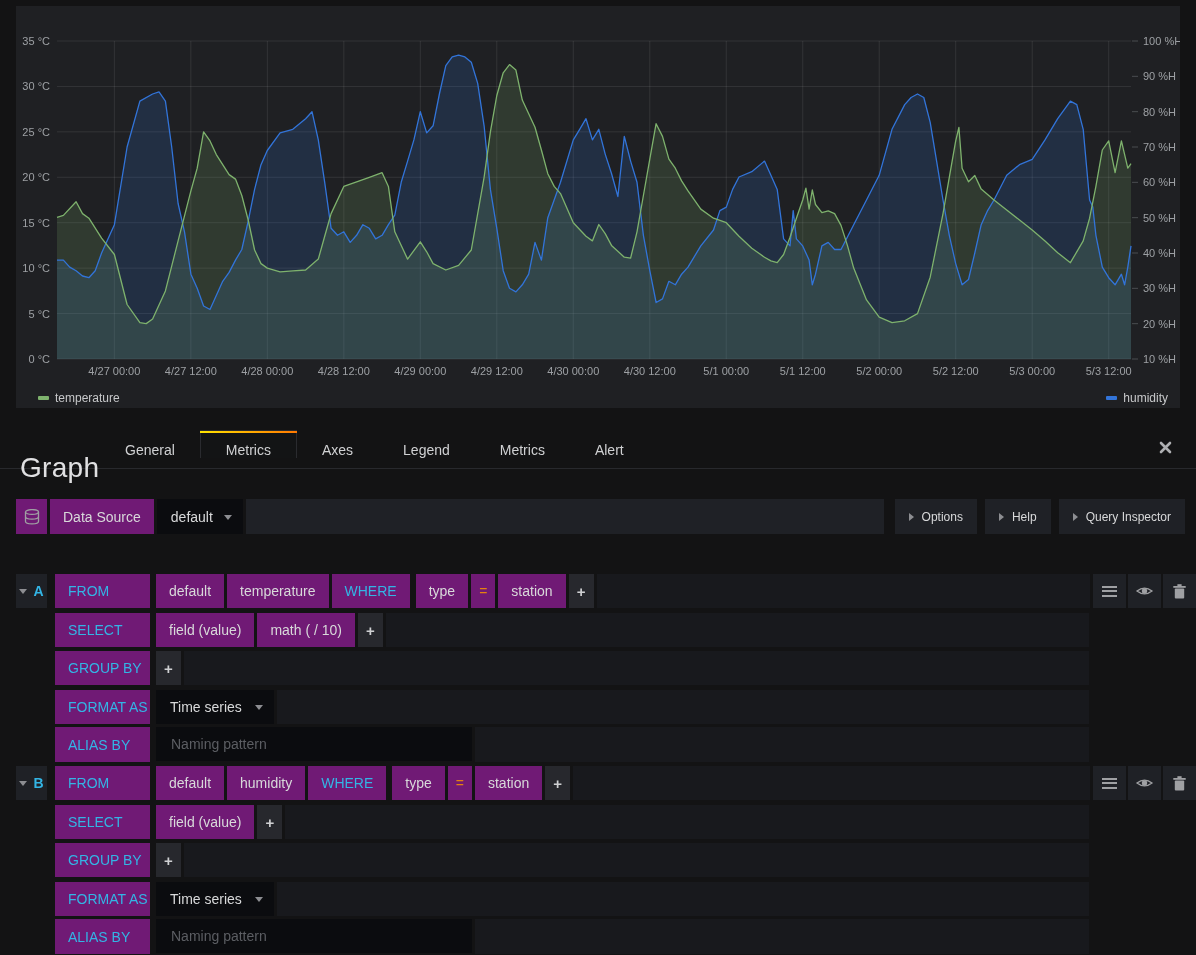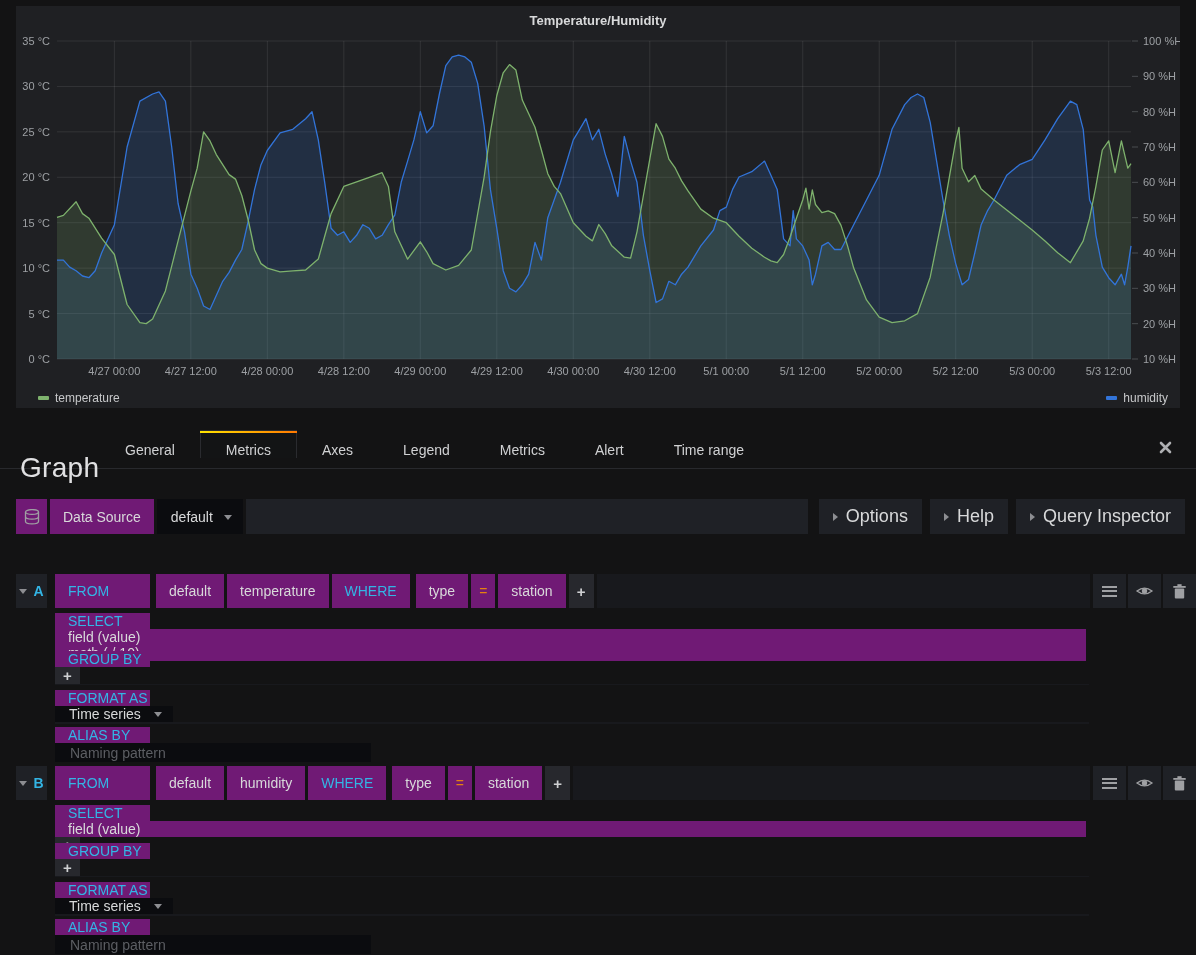--- a/index.html
+++ b/index.html
@@ -23,21 +23,21 @@
   .editor-header { position:absolute; top:430px; left:0; width:1196px; height:39px; border-bottom:1px solid #28292d; }
   .editor-title { position:absolute; left:20px; top:452px; font-size:28px; font-weight:500; color:#e0e0e2; letter-spacing:0.3px; }
   #tabs { position:absolute; left:100px; top:430px; height:39px; display:flex; align-items:flex-start; }
   .tab { padding:12px 25px 0; font-size:14px; color:#d0d1d3; cursor:pointer; }
   .tab.active { position:relative; background:#131415; border:1px solid #2a2b2f; border-bottom:0; padding-top:11px; }
   .tab.active::before { content:''; position:absolute; top:0; left:-1px; right:-1px; height:2px;
       background:linear-gradient(to right, var(--accent0), var(--accent1)); }
   .close-x { position:absolute; right:24px; top:441px; cursor:pointer; line-height:0; }
   
   .row { position:absolute; left:16px; right:0; height:34px; display:flex; align-items:stretch; }
-  .row.sub { left:55px; right:107px;flex-direction:column; }
+  .row.sub { left:55px; right:107px; }
   .cell { background:#701a75; display:flex; align-items:center; padding:0 13px; margin-right:3px;
           font-size:14px; color:#d8d9da; white-space:nowrap; }
   .cell:last-child { margin-right:0; }
   .cell.kw { color:var(--kw); width:95px; margin-right:6px; }
   .cell.val { cursor:pointer; }
   .cell.op { color:#e5820f; padding:0 8px; cursor:pointer; }
   .ref-cell { width:31px; background:#1f2126; display:flex; align-items:center; justify-content:center; gap:6px; margin-right:8px; cursor:pointer; }
   .ref-letter { color:var(--kw); font-weight:bold; font-size:14px; }
   .cell.plus { width:25px; padding:0; justify-content:center; background:#27282d; color:#cfd0d2; font-size:15px; font-weight:bold; cursor:pointer; }
   .cell.filler { flex:1; background:#18191d; cursor:default; }
@@ -46,29 +46,28 @@
   .dropdown { background:#0b0c0f; position:relative; padding:0 30px 0 14px; display:flex; align-items:center;
               font-size:14px; color:#d8d9da; margin-right:3px; cursor:pointer; }
   .dropdown .caret-down { position:absolute; right:11px; top:50%; margin-top:-2px; }
   .caret-down { width:0; height:0; border-left:4px solid transparent; border-right:4px solid transparent; border-top:5px solid #8d8e92; }
   .caret-right { width:0; height:0; border-top:4px solid transparent; border-bottom:4px solid transparent; border-left:5px solid #8d8e92; }
   input.alias { width:316px; height:34px; background:#0b0c0f; border:none; outline:none; color:#d8d9da;
                 padding:0 15px; font-size:14px; font-family:"Liberation Sans",sans-serif; margin-right:3px; }
   input.alias::placeholder { color:#5c5e63; }
   
   .btn { background:#1f2126; display:flex; align-items:center; gap:8px; padding:8px 14px; margin-left:8px;
-         font-size:18px; color:#d8d9da; cursor:pointer; }
+         font-size:12px; color:#d8d9da; cursor:pointer; }
   .hamburger { width:15px; height:11px; border-top:2px solid #9fa0a3; border-bottom:2px solid #9fa0a3; position:relative; }
   .hamburger::after { content:''; position:absolute; left:0; right:0; top:2.5px; height:2px; background:#9fa0a3; }
 </style>
 </head>
 <body>
 
 <div class="panel">
-  <div class="panel-title">Temperature/Humidity</div>
   <svg id="chart-svg" width="1164" height="378">
       <line x1="41" x2="1115" y1="35" y2="35" stroke="rgba(255,255,255,0.09)" stroke-width="1"></line>
       <text x="34" y="39" text-anchor="end" class="axis-label">35 °C</text>
       <line x1="41" x2="1115" y1="80.42857142857143" y2="80.42857142857143" stroke="rgba(255,255,255,0.09)" stroke-width="1"></line>
       <text x="34" y="84.42857142857143" text-anchor="end" class="axis-label">30 °C</text>
       <line x1="41" x2="1115" y1="125.85714285714286" y2="125.85714285714286" stroke="rgba(255,255,255,0.09)" stroke-width="1"></line>
       <text x="34" y="129.85714285714286" text-anchor="end" class="axis-label">25 °C</text>
       <line x1="41" x2="1115" y1="171.28571428571428" y2="171.28571428571428" stroke="rgba(255,255,255,0.09)" stroke-width="1"></line>
       <text x="34" y="175.28571428571428" text-anchor="end" class="axis-label">20 °C</text>
       <line x1="41" x2="1115" y1="216.71428571428572" y2="216.71428571428572" stroke="rgba(255,255,255,0.09)" stroke-width="1"></line>
@@ -146,21 +145,20 @@
 
 <div class="editor-header"></div>
 <div class="editor-title">Graph</div>
 <div id="tabs">
     <div class="tab">General</div>
     <div class="tab active">Metrics</div>
     <div class="tab">Axes</div>
     <div class="tab">Legend</div>
     <div class="tab">Metrics</div>
     <div class="tab">Alert</div>
-    <div class="tab">Time range</div>
   </div>
 <div class="close-x">
   <svg width="13" height="13">
       <path d="M2 2 L11 11 M11 2 L2 11" stroke="#aeafb2" stroke-width="2.6" stroke-linecap="round"></path>
     </svg>
 </div>
 
 <div class="row" style="top:499px;height:35px;right:11px;">
   <div class="cell" style="width:31px;padding:0;justify-content:center;">
     <svg width="18" height="16" viewBox="0 0 18 16">

